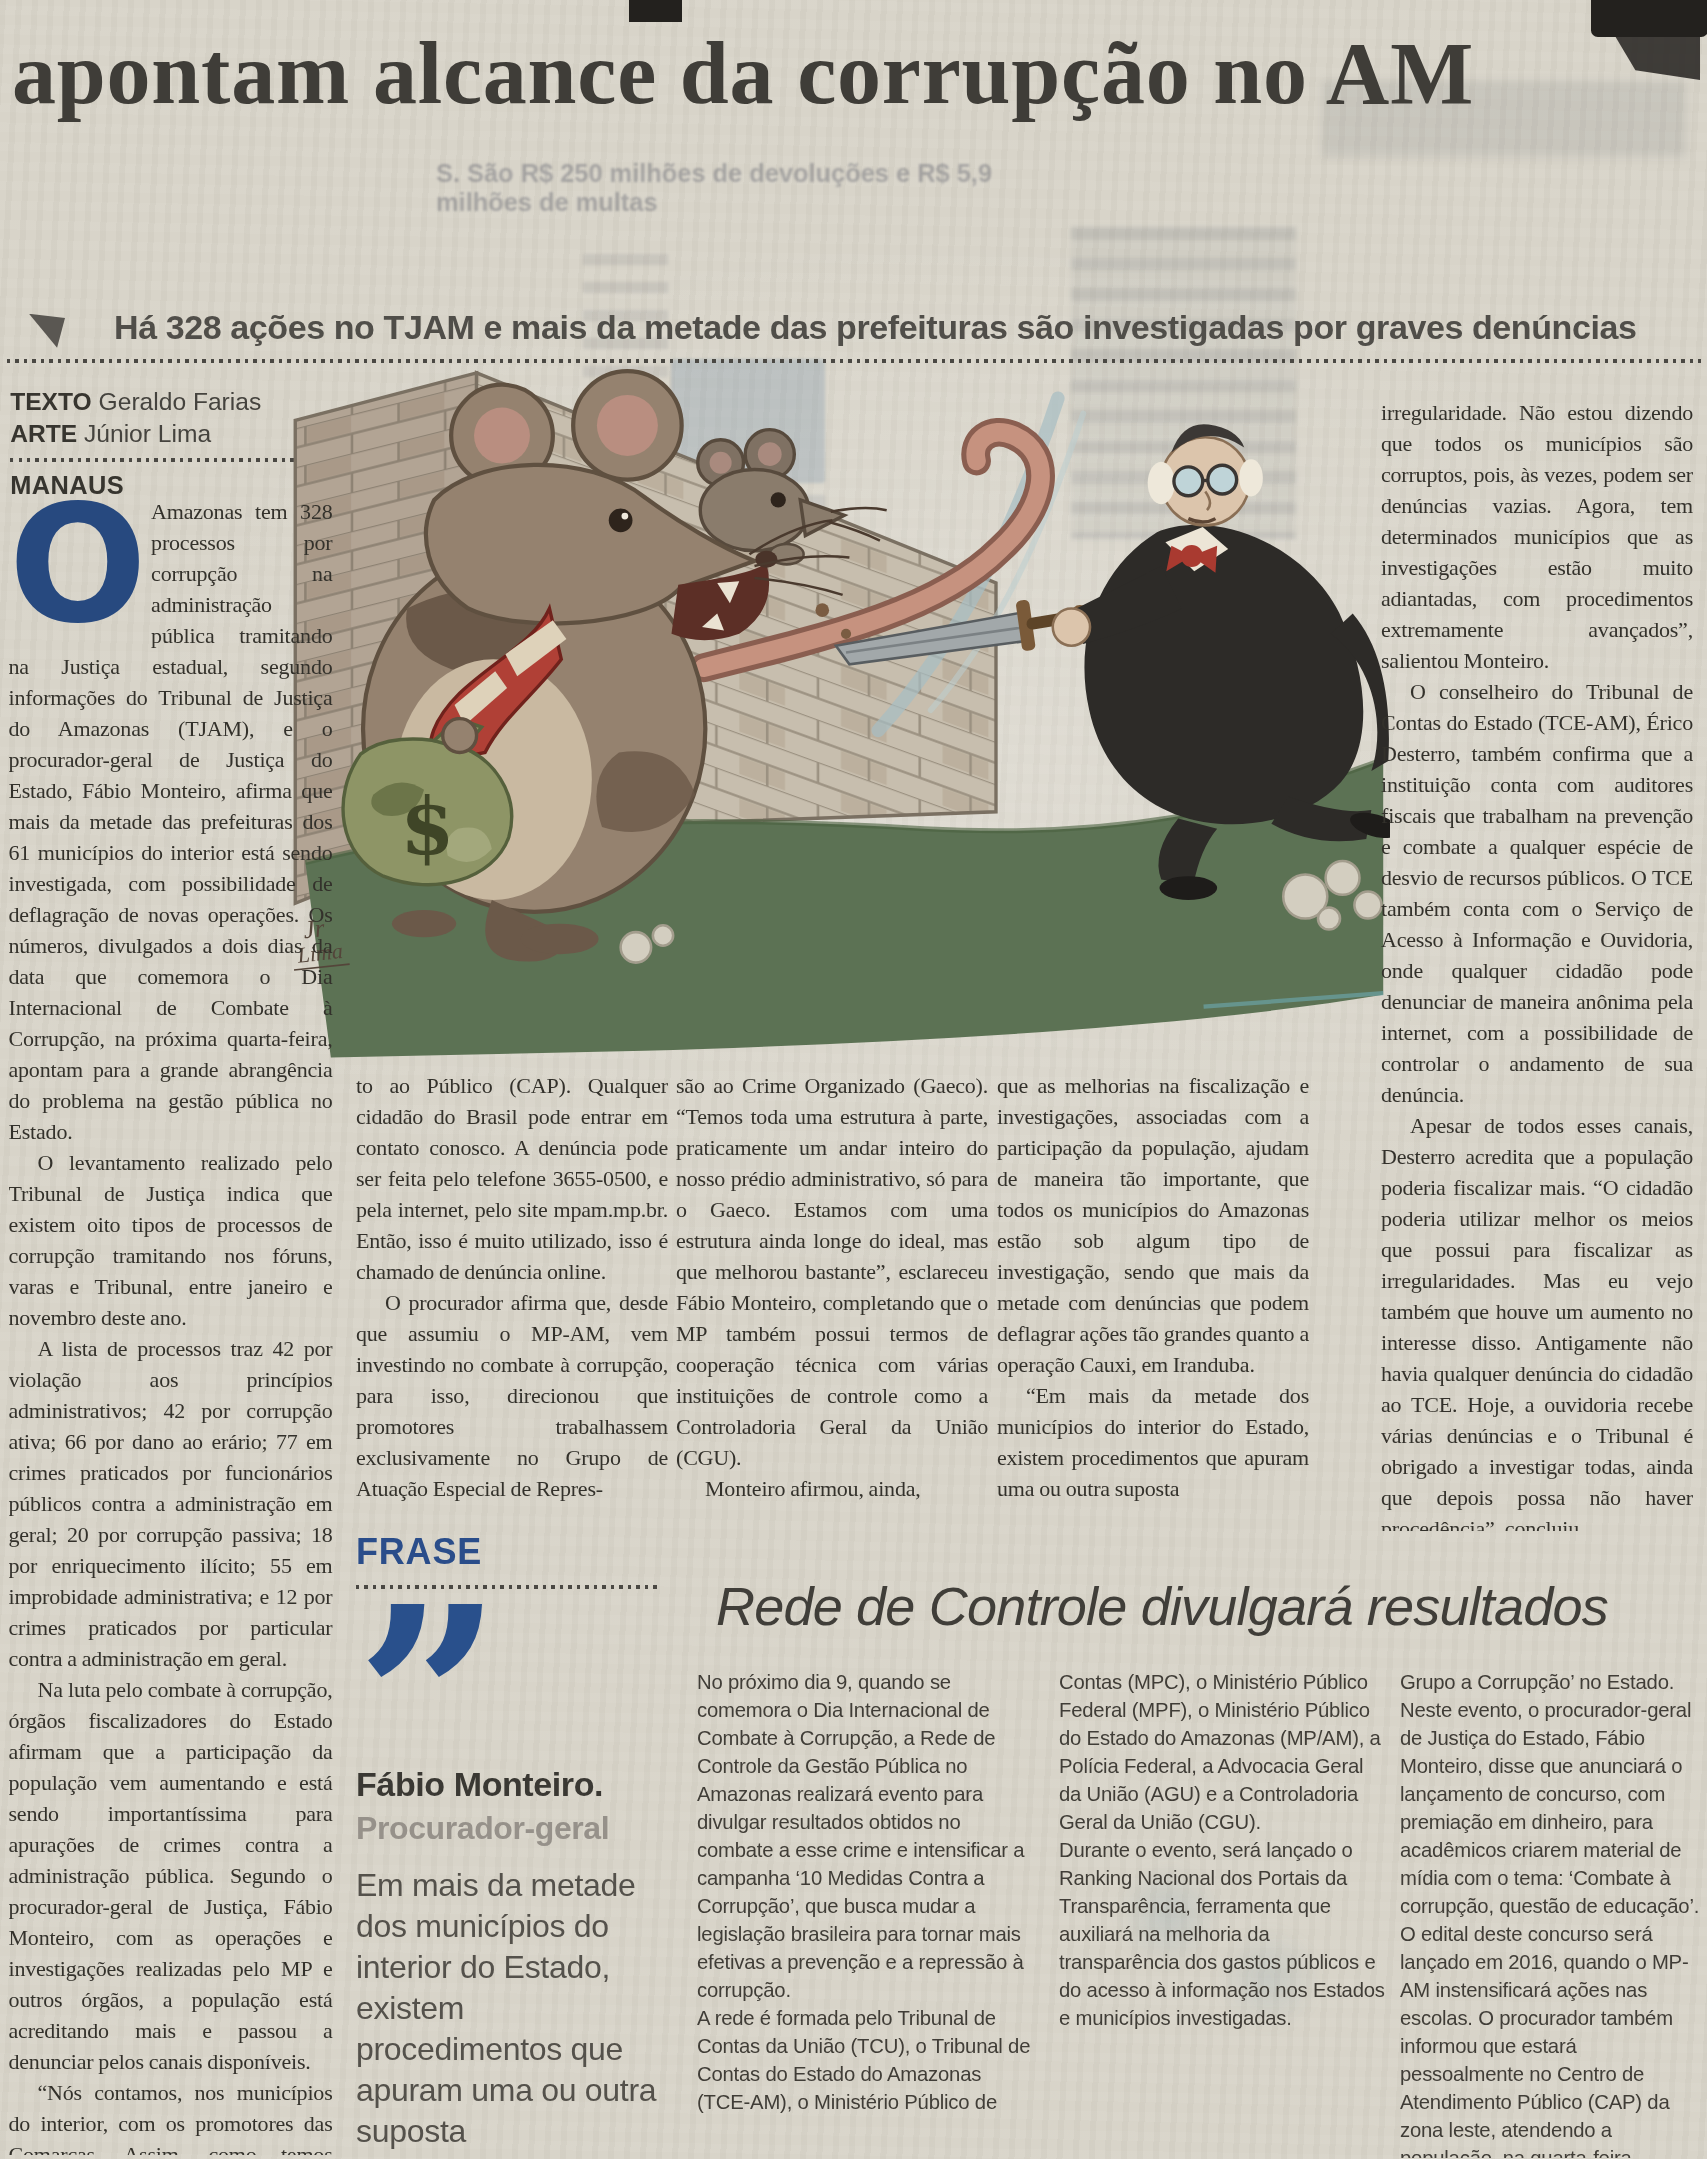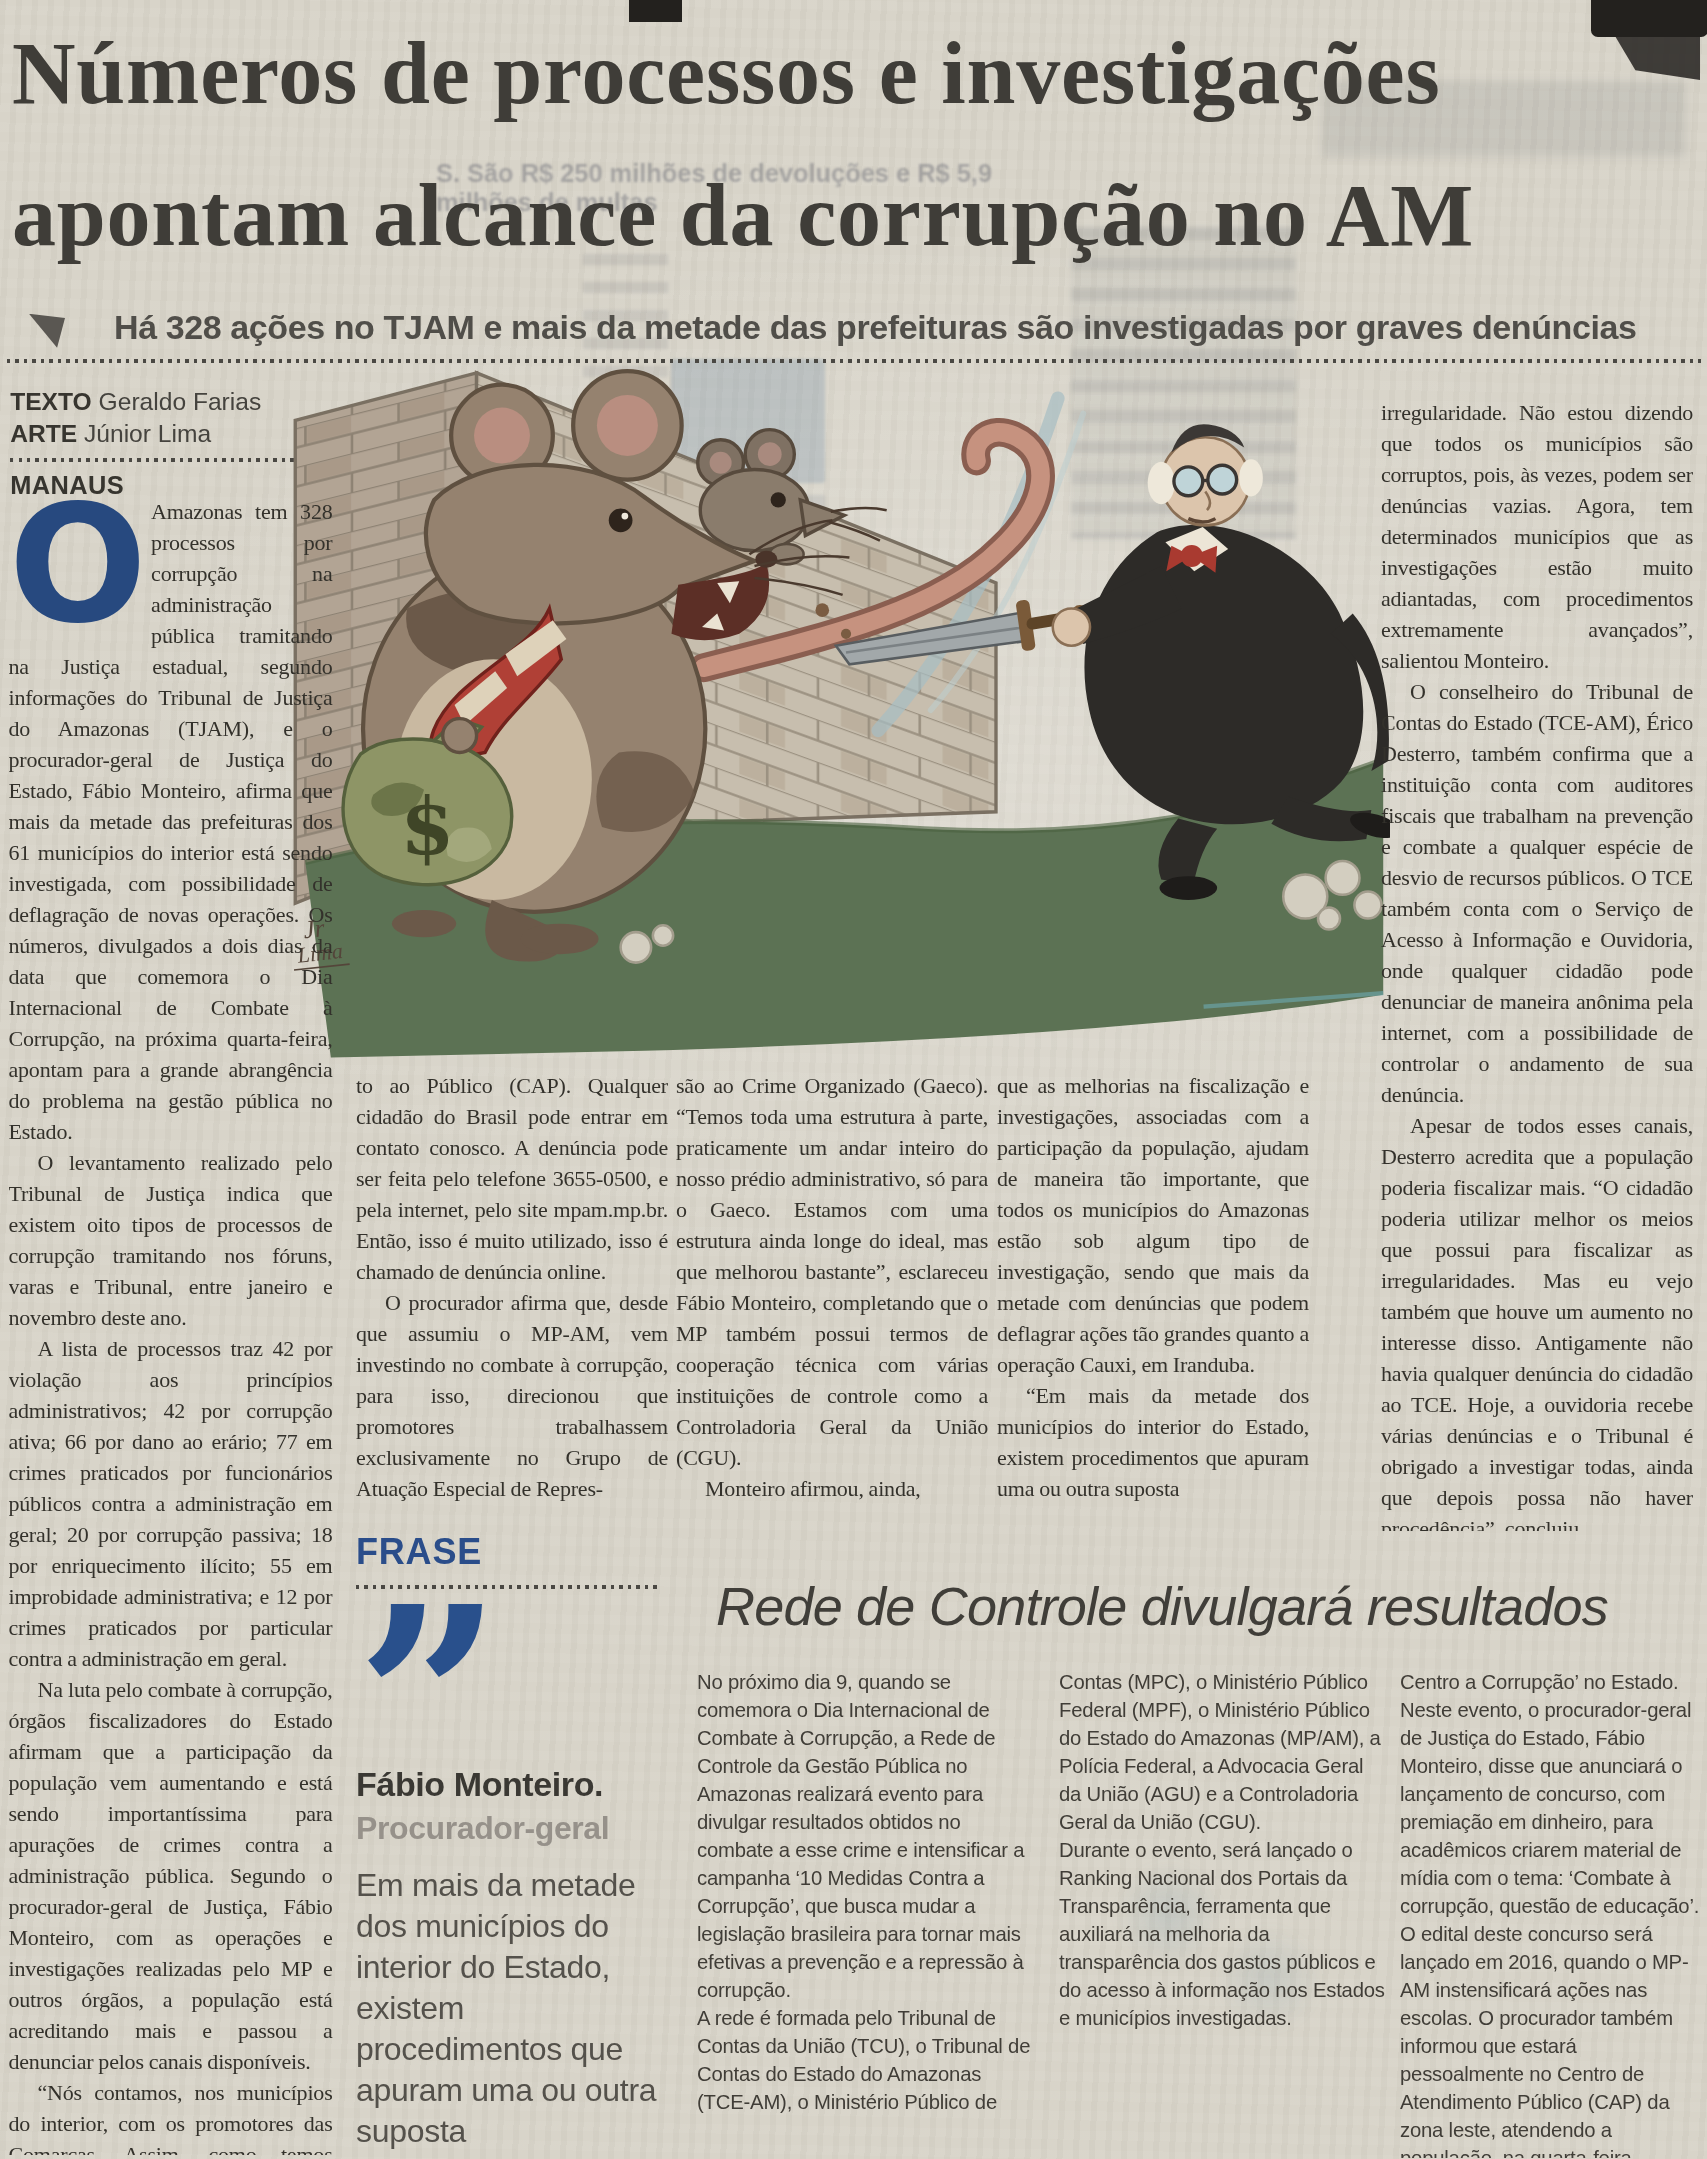--- a/index.html
+++ b/index.html
@@ -98,21 +98,20 @@
   <div class="abs ghost crop-mark-c"></div>
   <div class="abs ghost ghost-blob-top"></div>
   <div class="abs ghost ghost-revline">S. São R$ 250 milhões de devoluções e R$ 5,9 milhões de multas</div>
   <div class="abs ghost ghost-strip"></div>
   <div class="abs ghost ghost-bluebox"></div>
   <div class="abs ghost ghost-bluebox2"></div>
   <div class="abs ghost ghost-graybox"></div>
   <div class="abs ghost ghost-circles"></div>
 
   <div class="abs headline">
-    <div>Números de processos e investigações</div>
     <div>apontam alcance da corrupção no AM</div>
   </div>
 
   <div class="abs standfirst-wrap">
     <div class="tri"></div>
     <div class="standfirst">Há 328 ações no TJAM e mais da metade das prefeituras são investigadas por graves denúncias</div>
   </div>
   <div class="abs dotted rule-top"></div>
 
   <div class="abs byline">
@@ -295,18 +294,18 @@
 
   <div class="abs scol sc1">
     <p>No próximo dia 9, quando se comemora o Dia Internacional de Combate à Corrupção, a Rede de Controle da Gestão Pública no Amazonas realizará evento para divulgar resultados obtidos no combate a esse crime e intensificar a campanha ‘10 Medidas Contra a Corrupção’, que busca mudar a legislação brasileira para tornar mais efetivas a prevenção e a repressão à corrupção.</p>
     <p>A rede é formada pelo Tribunal de Contas da União (TCU), o Tribunal de Contas do Estado do Amazonas (TCE-AM), o Ministério Público de</p>
   </div>
   <div class="abs scol sc2">
     <p>Contas (MPC), o Ministério Público Federal (MPF), o Ministério Público do Estado do Amazonas (MP/AM), a Polícia Federal, a Advocacia Geral da União (AGU) e a Controladoria Geral da União (CGU).</p>
     <p>Durante o evento, será lançado o Ranking Nacional dos Portais da Transparência, ferramenta que auxiliará na melhoria da transparência dos gastos públicos e do acesso à informação nos Estados e municípios investigadas.</p>
   </div>
   <div class="abs scol sc3">
-    <p>Centro a Corrupção’ no Estado.</p>
+    <p>Grupo a Corrupção’ no Estado.</p>
     <p>Neste evento, o procurador-geral de Justiça do Estado, Fábio Monteiro, disse que anunciará o lançamento de concurso, com premiação em dinheiro, para acadêmicos criarem material de mídia com o tema: ‘Combate à corrupção, questão de educação’. O edital deste concurso será lançado em 2016, quando o MP-AM instensificará ações nas escolas. O procurador também informou que estará pessoalmente no Centro de Atendimento Público (CAP) da zona leste, atendendo a população, na quarta-feira.</p>
   </div>
 
 </div>
 
 
 </body></html>

